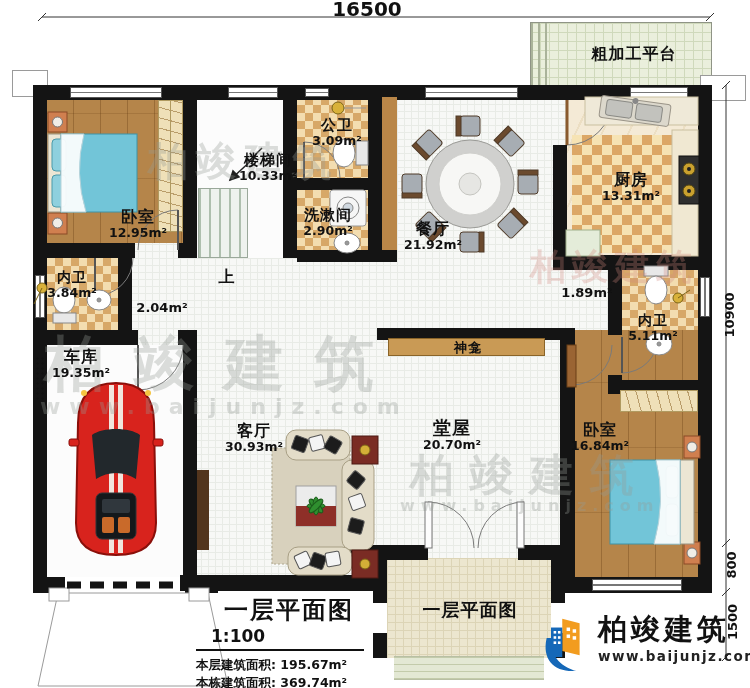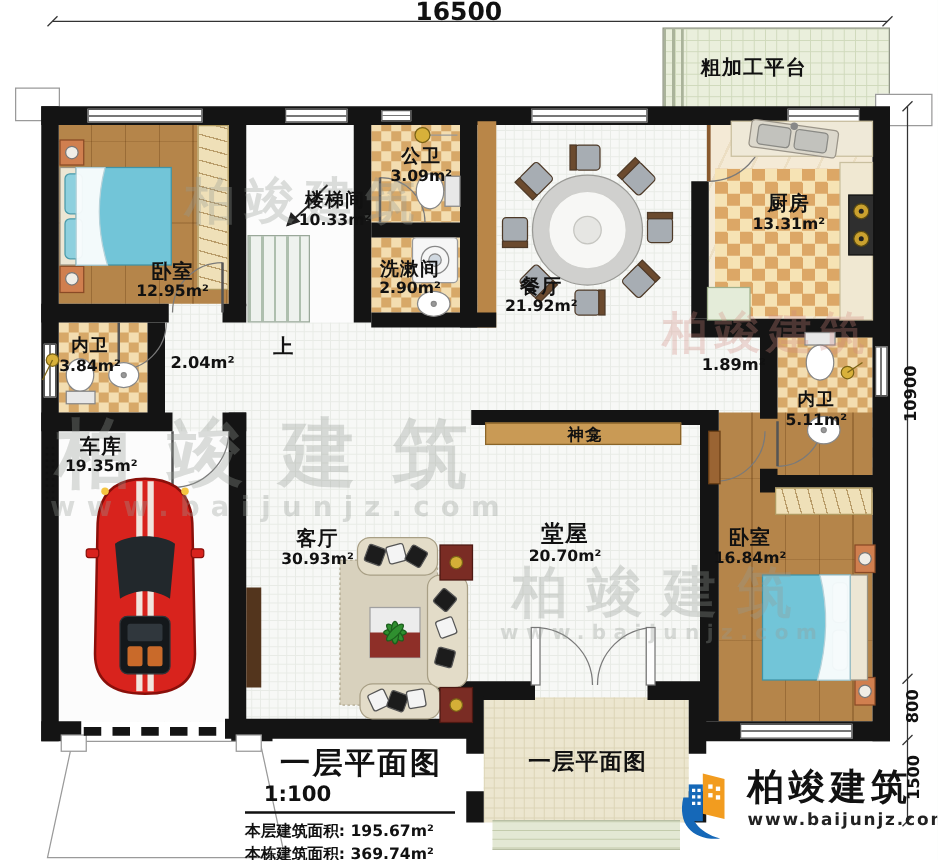--- a/index.html
+++ b/index.html
@@ -356,50 +356,50 @@
   <div class="wm" style="left:400px;top:452px;font-size:44px;letter-spacing:16px;">
     <div>柏竣建筑</div>
     <div style="font-size:16px;letter-spacing:6px;">www.baijunjz.com</div>
   </div>
 
   <div class="dimlbl" style="left:367px;top:9px;font-size:20px;">16500</div>
   <div class="dimlbl rot" style="left:729px;top:315px;">10900</div>
   <div class="dimlbl rot" style="left:731px;top:565px;">800</div>
   <div class="dimlbl rot" style="left:732px;top:622px;">1500</div>
 
-  <div class="lbl" style="left:603px;top:54px;"><span class="nm">粗加工平台</span></div>
+  <div class="lbl" style="left:634px;top:54px;"><span class="nm">粗加工平台</span></div>
   <div class="lbl" style="left:138px;top:224px;">
     <div class="nm">卧室</div>
       <div class="ar">12.95m²</div>
     </div>
   <div class="lbl" style="left:268px;top:167px;">
     <div class="nm" style="font-size:15px;">楼梯间</div>
       <div class="ar">10.33m²</div>
     </div>
   <div class="lbl" style="left:337px;top:132px;">
     <div class="nm" style="font-size:15px;">公卫</div>
       <div class="ar">3.09m²</div>
     </div>
   <div class="lbl" style="left:328px;top:222px;">
     <div class="nm" style="font-size:15px;">洗漱间</div>
       <div class="ar">2.90m²</div>
     </div>
   <div class="lbl" style="left:433px;top:236px;">
     <div class="nm">餐厅</div>
       <div class="ar">21.92m²</div>
     </div>
-  <div class="lbl" style="left:631px;top:170px;">
+  <div class="lbl" style="left:631px;top:187px;">
     <div class="nm">厨房</div>
       <div class="ar">13.31m²</div>
     </div>
   <div class="lbl" style="left:72px;top:285px;">
     <div class="nm" style="font-size:14px;">内卫</div>
       <div class="ar">3.84m²</div>
     </div>
-  <div class="lbl" style="left:162px;top:292px;">
+  <div class="lbl" style="left:162px;top:308px;">
     <div class="ar" style="font-size:13px;">2.04m²</div>
     </div>
   <div class="lbl" style="left:227px;top:277px;"><span class="nm">上</span></div>
   <div class="lbl" style="left:587px;top:293px;">
     <div class="ar" style="font-size:13px;">1.89m²</div>
     </div>
   <div class="lbl" style="left:653px;top:328px;">
     <div class="nm" style="font-size:14px;">内卫</div>
       <div class="ar">5.11m²</div>
     </div>

